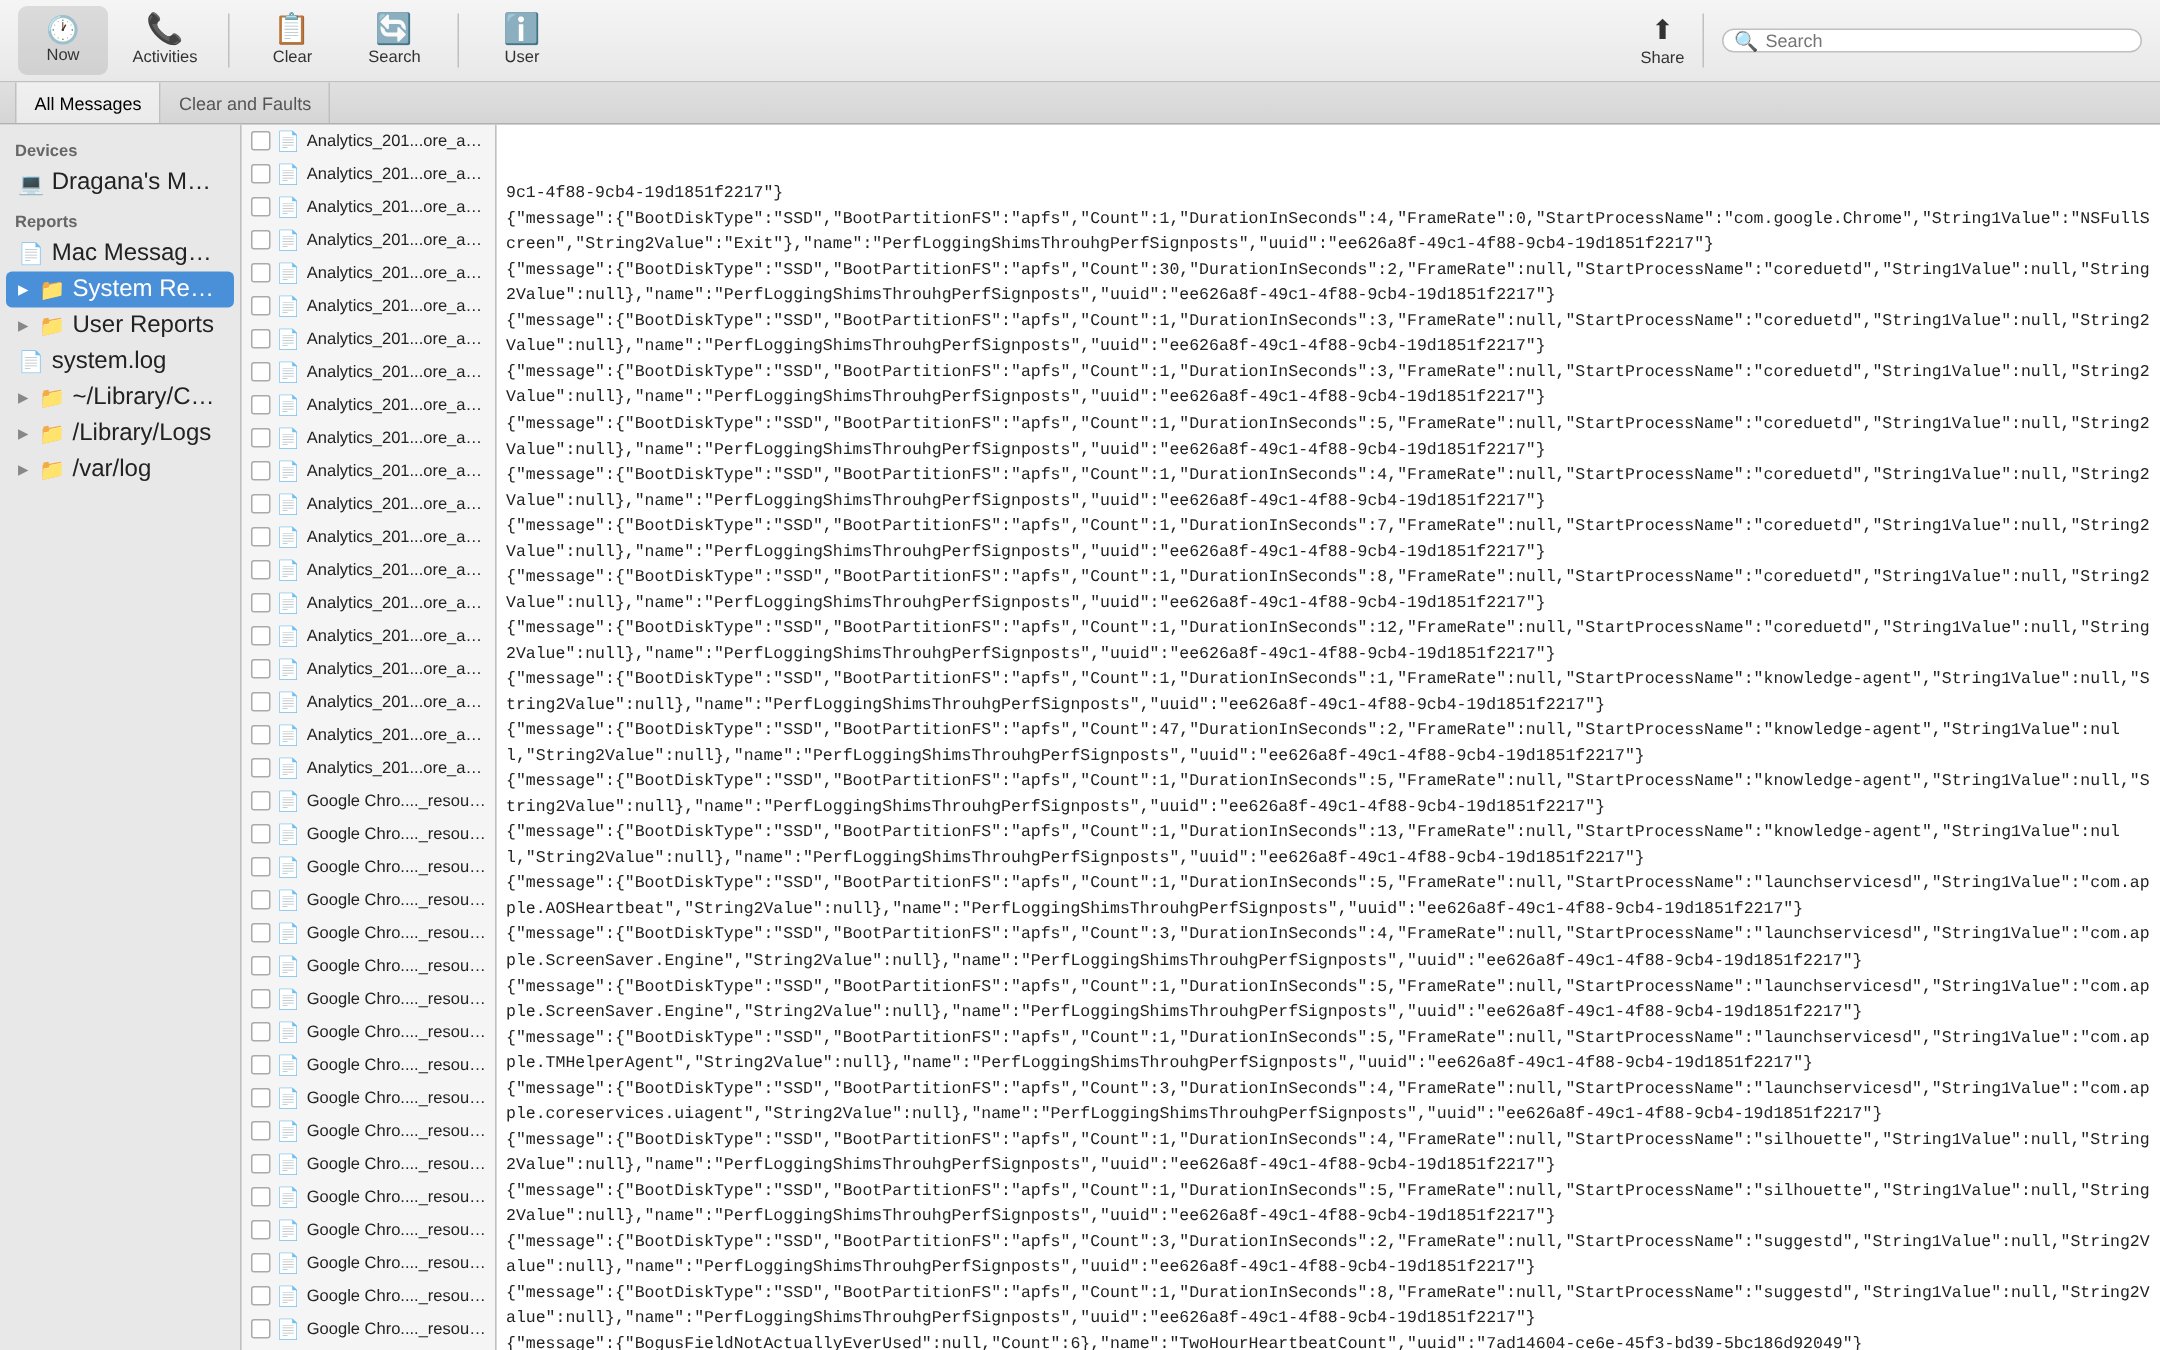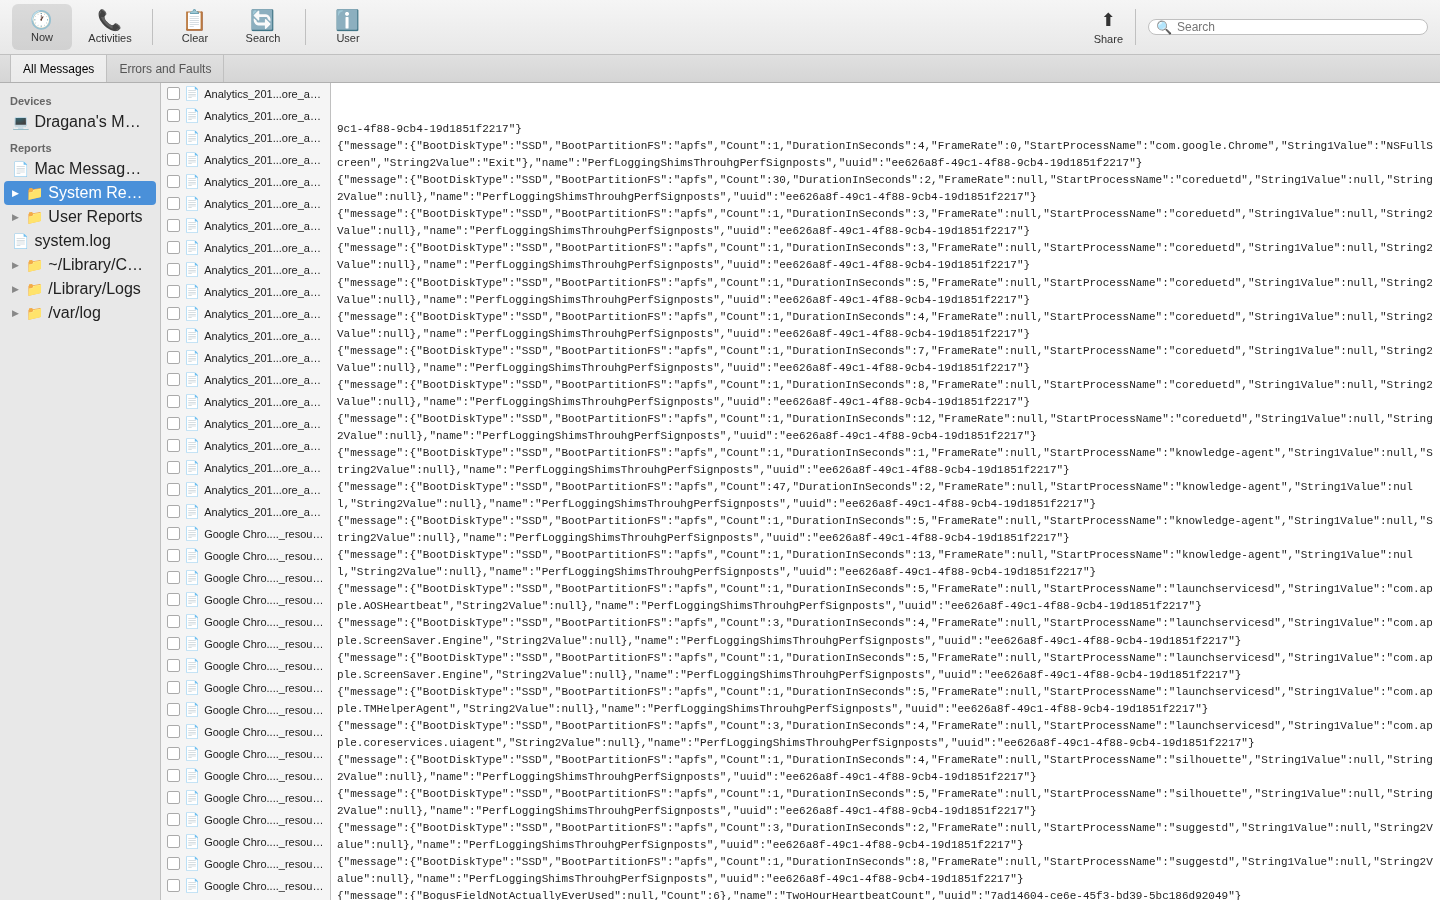--- a/index.html
+++ b/index.html
@@ -197,21 +197,21 @@
   </button>
   <div class="toolbar-divider"></div>
   <div class="search-wrapper">
     <span class="search-icon-overlay">🔍</span>
     <input type="text" class="toolbar-search" placeholder="Search" style="">
   </div>
 </div>
 
 <div id="tabbar">
   <button class="tab-btn active">All Messages</button>
-  <button class="tab-btn">Errors and Faults</button>
+  <button class="tab-btn">Clear and Faults</button>
 </div>
 
 <div id="main">
 
   <div id="sidebar">
     <div class="sidebar-section-label">Devices</div>
     <div class="sidebar-item">
       <span class="sidebar-item-icon">💻</span>
       <span class="sidebar-item-label">Dragana's Mac...</span>
     </div>

